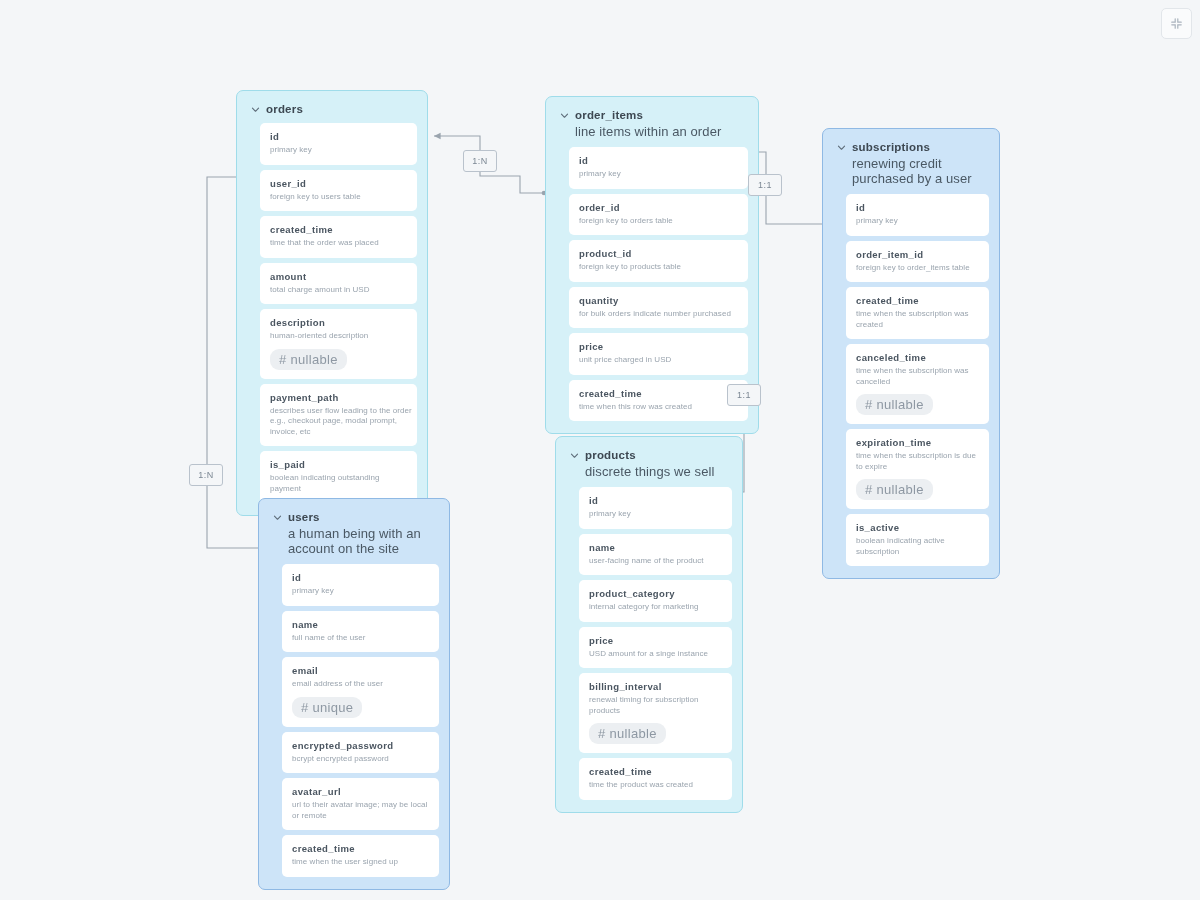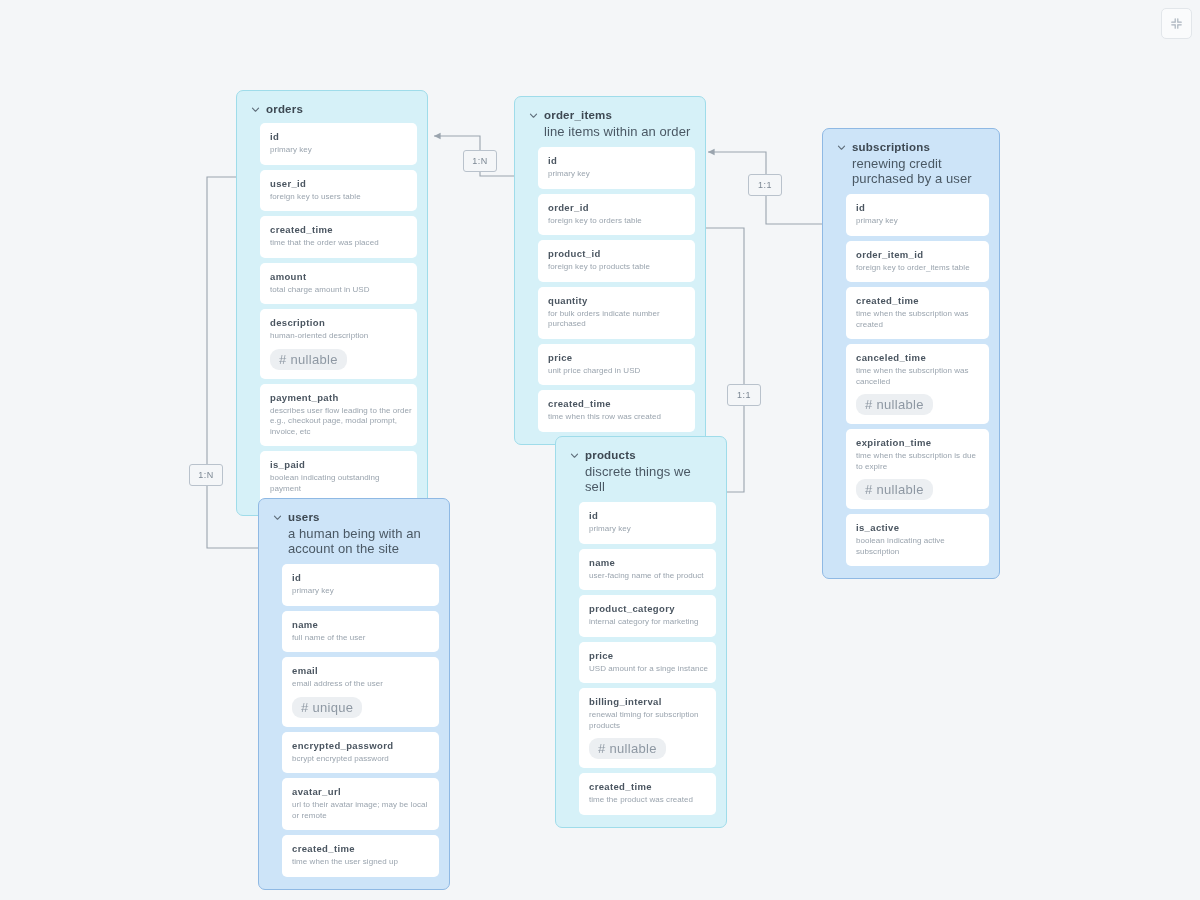--- a/index.html
+++ b/index.html
@@ -142,21 +142,21 @@
           <div class="field">
             <div class="fname">payment_path</div>
             <div class="fdesc">describes user flow leading to the order e.g., checkout page, modal prompt, invoice, etc</div>
           </div>
           <div class="field">
             <div class="fname">is_paid</div>
             <div class="fdesc">boolean indicating outstanding payment</div>
           </div>
         </div>
       </div>
-      <div class="tbl cyan" style="left: 514px; top: 96px; width: 192px;">
+      <div class="tbl cyan" style="left: 545px; top: 96px; width: 214px;">
         <div class="tbl-head">
           <div class="tbl-title-row">
             <span class="chev">
               <svg width="9" height="9" viewBox="0 0 10 10">
                 <path d="M1.6 3.4 L5 7 L8.4 3.4" fill="none" stroke="currentColor" stroke-width="1.2" stroke-linecap="round" stroke-linejoin="round"></path>
               </svg>
             </span>
             <span class="tbl-title">order_items</span>
           </div>
           <div class="tbl-sub">line items within an order</div>
@@ -250,21 +250,21 @@
           <div class="field">
             <div class="fname">avatar_url</div>
             <div class="fdesc">url to their avatar image; may be local or remote</div>
           </div>
           <div class="field">
             <div class="fname">created_time</div>
             <div class="fdesc">time when the user signed up</div>
           </div>
         </div>
       </div>
-      <div class="tbl cyan" style="left: 555px; top: 436px; width: 172px;">
+      <div class="tbl cyan" style="left: 555px; top: 436px; width: 188px;">
         <div class="tbl-head">
           <div class="tbl-title-row">
             <span class="chev">
               <svg width="9" height="9" viewBox="0 0 10 10">
                 <path d="M1.6 3.4 L5 7 L8.4 3.4" fill="none" stroke="currentColor" stroke-width="1.2" stroke-linecap="round" stroke-linejoin="round"></path>
               </svg>
             </span>
             <span class="tbl-title">products</span>
           </div>
           <div class="tbl-sub">discrete things we sell</div>

